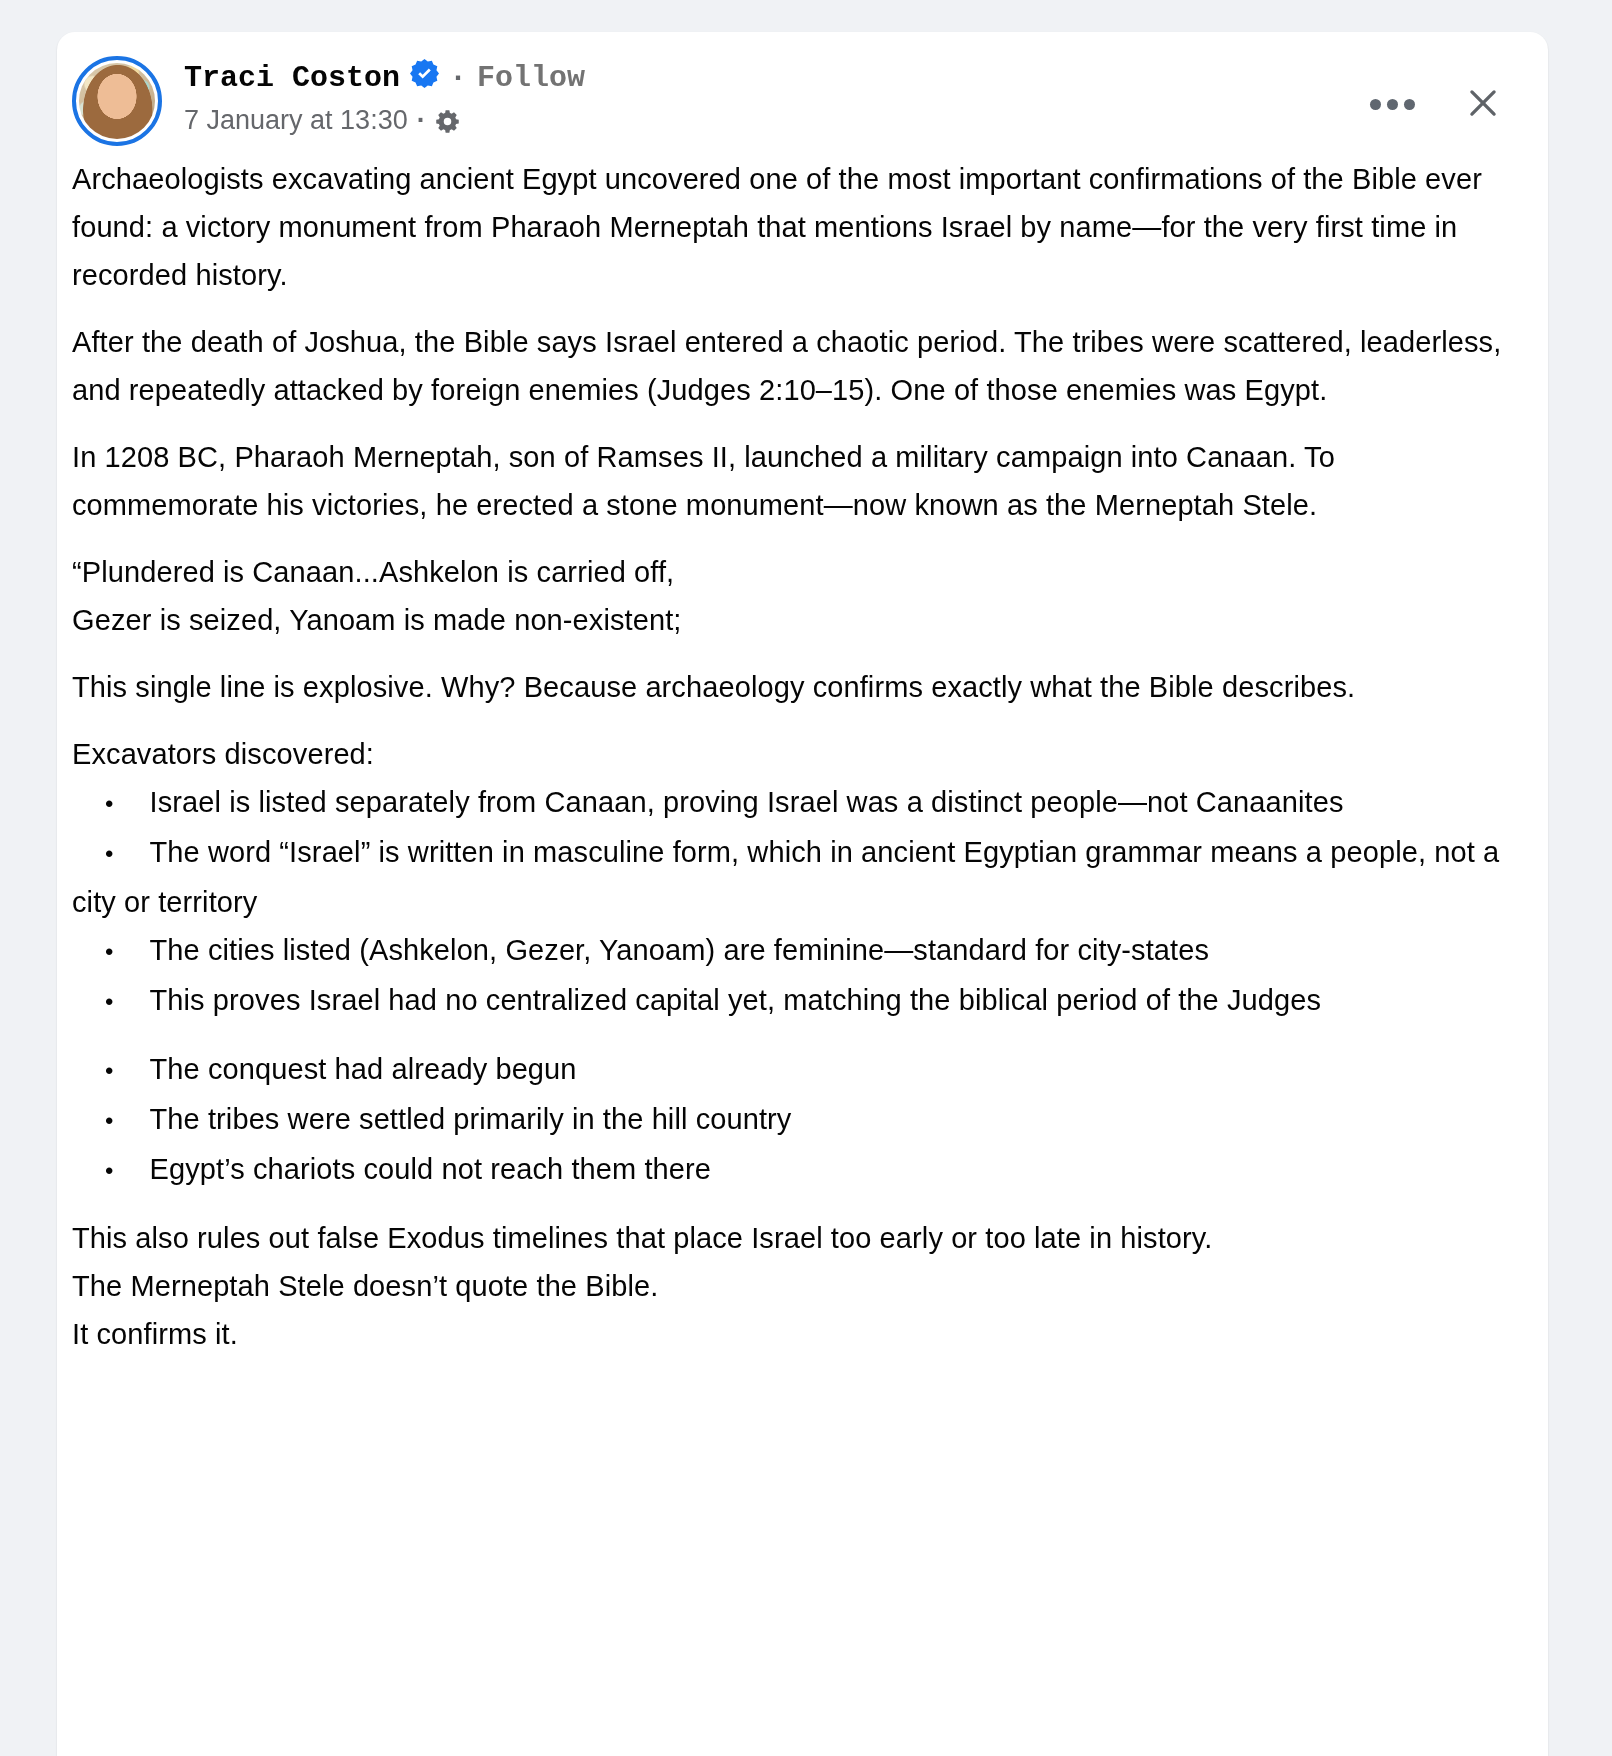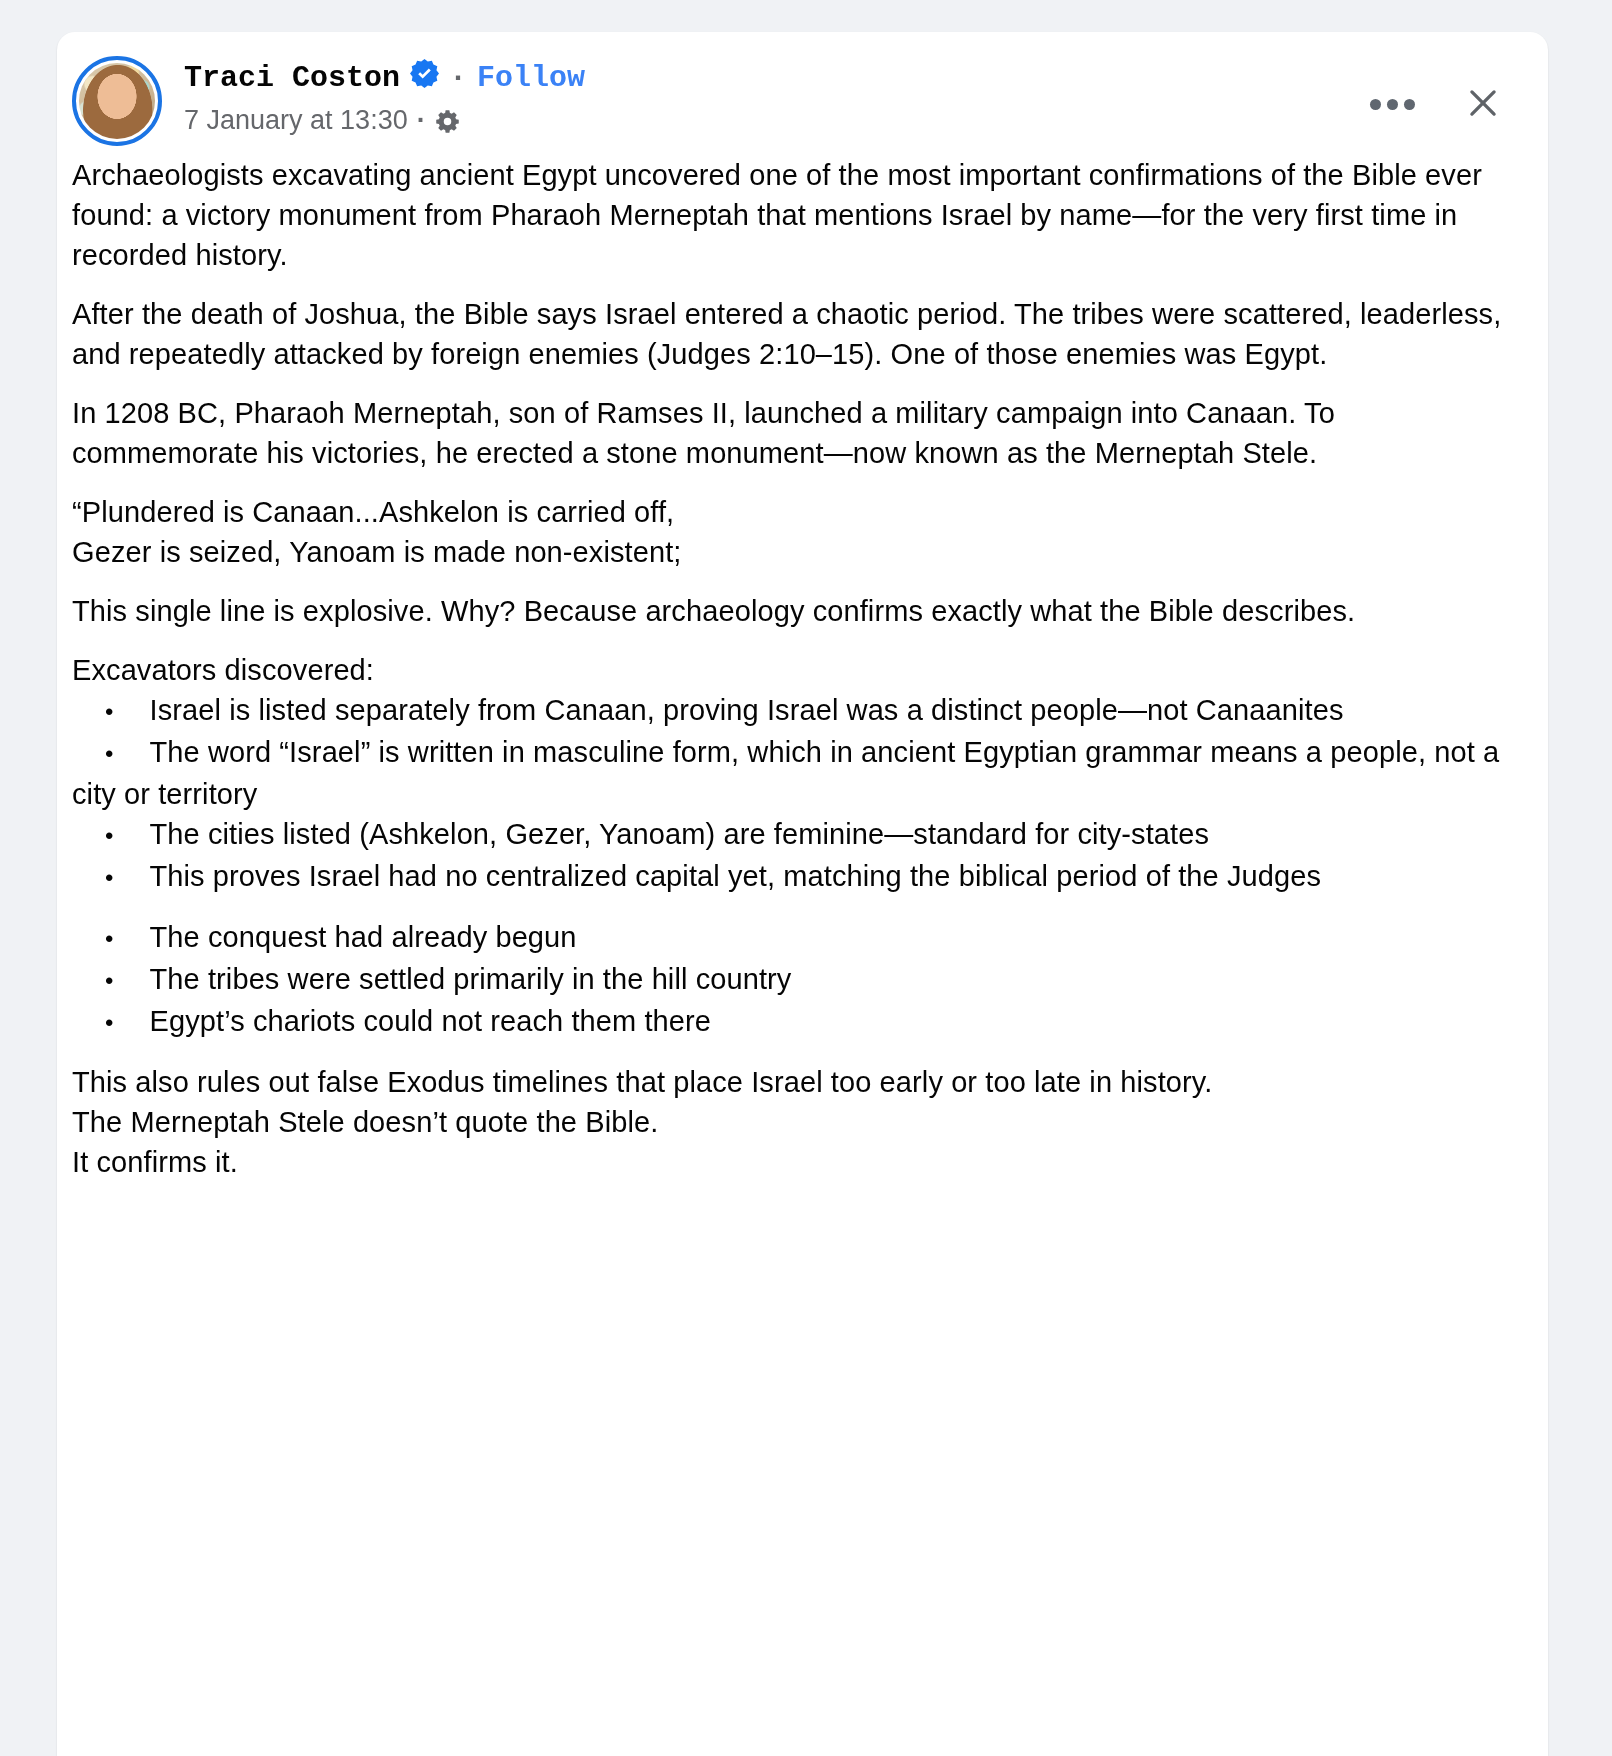--- a/index.html
+++ b/index.html
@@ -37,32 +37,32 @@
       radial-gradient(circle at 83% 32%, #abd8cd 0 8%, transparent 10%),
       radial-gradient(circle at 70% 12%, #f0d9a0 0 7%, transparent 9%),
       radial-gradient(circle at 10% 60%, #d8e2d2 0 8%, transparent 10%),
       linear-gradient(150deg, #dccdb0 0%, #cdb795 55%, #ad9878 100%);
   }
   .header-meta { margin-left: 22px; padding-top: 1px; }
   .name-row { display: flex; align-items: center; gap: 10px; font-size: 30px; line-height: 38px; font-family: Liberation Mono, monospace; }
   .author { font-weight: 700; color: #050505; cursor: pointer; }
   .badge { flex: 0 0 auto; margin-top: 2px; }
   .sep { color: #65676b; font-weight: 700; }
-  .follow { color: #3b82f6; font-weight: 600; text-decoration: none; cursor: pointer; }
+  .follow { color: #737373; font-weight: 600; text-decoration: none; cursor: pointer; }
   .time-row { display: flex; align-items: center; gap: 9px; margin-top: 5px; font-size: 27px; line-height: 32px; color: #65676b; }
   .time-link { cursor: pointer; }
   .gear-wrap { display: inline-flex; margin-top: 2px; }
   .header-actions { position: absolute; top: 52px; right: 46px; display: flex; align-items: center; gap: 46px; }
   .icon-btn { background: none; border: none; padding: 0; margin: 0; cursor: pointer; display: inline-flex; align-items: center; }
   .dots { display: inline-flex; }
   .dots i { display: inline-block; width: 11px; height: 11px; border-radius: 50%; background: #606770; margin: 0 3px; }
   
   .post-text {
     padding: 9px 24px 0 15px;
-    font-size: 29px; line-height: 40px;
+    font-size: 29px; line-height: 48px;
     color: #050505;
     letter-spacing: 0.1px;
   }
   .para { margin: 0 0 19px 0; }
   .bullet-line .dot { padding-left: 33px; padding-right: 36px; font-size: 24px; }
 </style>
 </head>
 <body>
 
 <div>

